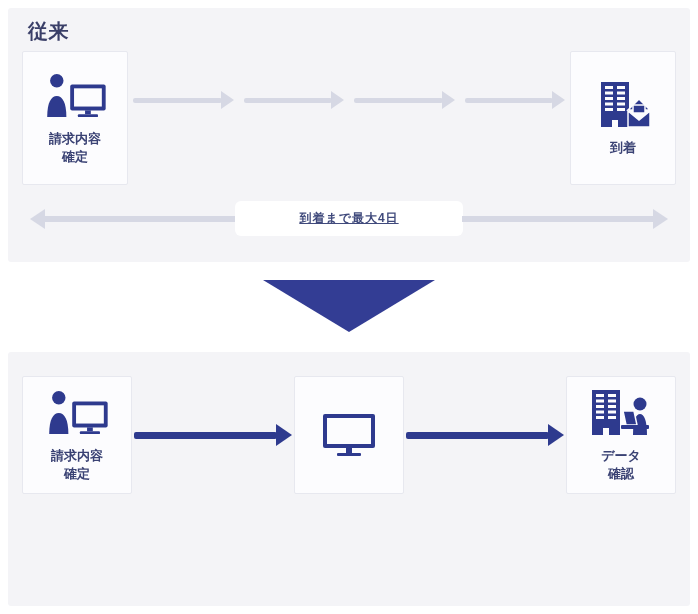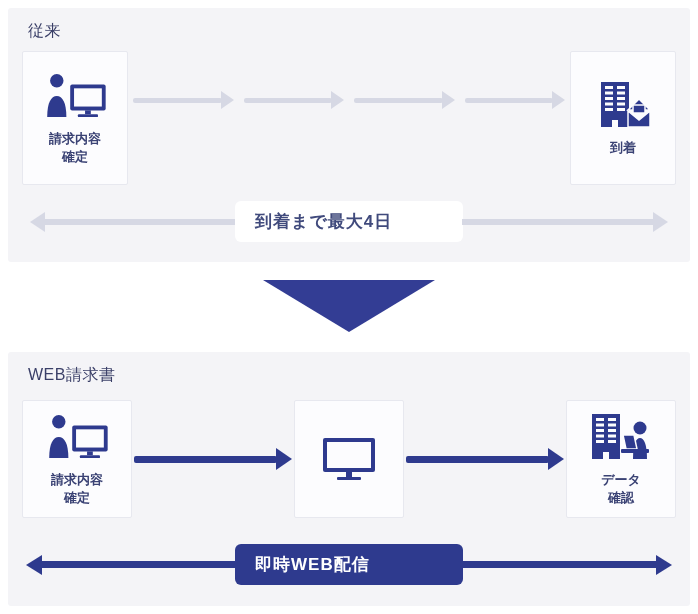--- a/index.html
+++ b/index.html
@@ -17,21 +17,21 @@
     width:698px;height:614px;background:#ffffff;
     font-family:"Liberation Sans","DejaVu Sans",sans-serif;
     overflow:hidden;
   }
   .section{
     margin:8px;width:682px;height:254px;
     background:var(--section-bg);border-radius:3px;
     padding:10px 14px;
   }
   .section-heading{
-    font-size:16px;font-weight:400;color:var(--heading);
+    font-size:20px;font-weight:700;color:var(--heading);
     margin:2px 0 0 6px;height:22px;line-height:22px;letter-spacing:.5px;
   }
   
   .steps-row{display:flex;align-items:stretch;justify-content:space-between;}
   .top .steps-row{margin-top:9px;height:134px;}
   .bottom .steps-row{margin-top:14px;height:118px;}
   .step-box{
     background:var(--box-bg);border:1px solid var(--box-border);border-radius:2px;
     display:flex;flex-direction:column;align-items:center;justify-content:center;
     gap:9px;
@@ -69,22 +69,22 @@
   .duration-row .head-l{border-top:10px solid transparent;border-bottom:10px solid transparent;}
   .duration-row .head-r{border-top:10px solid transparent;border-bottom:10px solid transparent;}
   .top .duration-row .head-l{border-right:15px solid var(--gray-arrow);}
   .top .duration-row .head-r{border-left:15px solid var(--gray-arrow);}
   .bottom .duration-row .head-l{border-right:16px solid var(--navy);}
   .bottom .duration-row .head-r{border-left:16px solid var(--navy);}
   .duration-row .shaft{flex:1;}
   .top .duration-row .shaft{height:6px;background:var(--gray-arrow);margin:0 -1px;}
   .bottom .duration-row .shaft{height:7px;background:var(--navy);margin:0 -1px;}
   .duration-pill{
-    min-width:228px;font-size:17px;font-weight:700;
-    border-radius:6px;padding:9px 20px;letter-spacing:1px;
+    min-width:228px;text-align:center;font-size:12px;font-weight:700;
+    border-radius:6px;padding:9px 20px;letter-spacing:1px;text-decoration:underline;
   }
   .top .duration-pill{background:#ffffff;color:#404a7c;}
   .bottom .duration-pill{background:var(--navy);color:#ffffff;}
   
   .down-triangle{
     width:0;height:0;margin:18px auto 20px auto;
     border-left:86px solid transparent;border-right:86px solid transparent;
     border-top:52px solid var(--navy-deep);
   }
 </style>
@@ -163,21 +163,20 @@
     <span class="shaft"></span>
     <span class="duration-pill">到着まで最大4日</span>
     <span class="shaft"></span>
     <span class="head-r"></span>
   </div>
 </div>
 
 <div class="down-triangle"></div>
 
 <div class="section bottom">
-  <div class="section-heading">WEB請求書</div>
 
   <div class="steps-row">
 
     <div class="step-box">
       <span class="icon-wrap">
         <svg width="62" height="46" viewBox="0 0 64 48">
           <circle class="ink" cx="13" cy="8" r="7"></circle>
           <path class="ink" d="M3 46 C3 31 7 24 13 24 C19 24 23 31 23 46 Z"></path>
           <rect class="ink" x="27" y="12" width="37" height="27" rx="2"></rect>
           <rect class="paper" x="31" y="16" width="29" height="19"></rect>
@@ -229,20 +228,13 @@
           <path class="ink" d="M43 46 C43 31 46 25 50 25 C54 25 57 31 57 46 Z"></path>
           <path class="ink" d="M33 22 L44 22 L47 36 L36 36 Z" stroke="#fcfcfe" stroke-width="1.5"></path>
           <rect class="ink" x="31" y="36" width="28" height="4" rx="1"></rect>
         </svg>
       </span>
       <span class="step-label">データ
 確認</span>
     </div>
   </div>
 
-  <div class="duration-row">
-    <span class="head-l"></span>
-    <span class="shaft"></span>
-    <span class="duration-pill">即時WEB配信</span>
-    <span class="shaft"></span>
-    <span class="head-r"></span>
-  </div>
 </div>
 
 </body></html>

